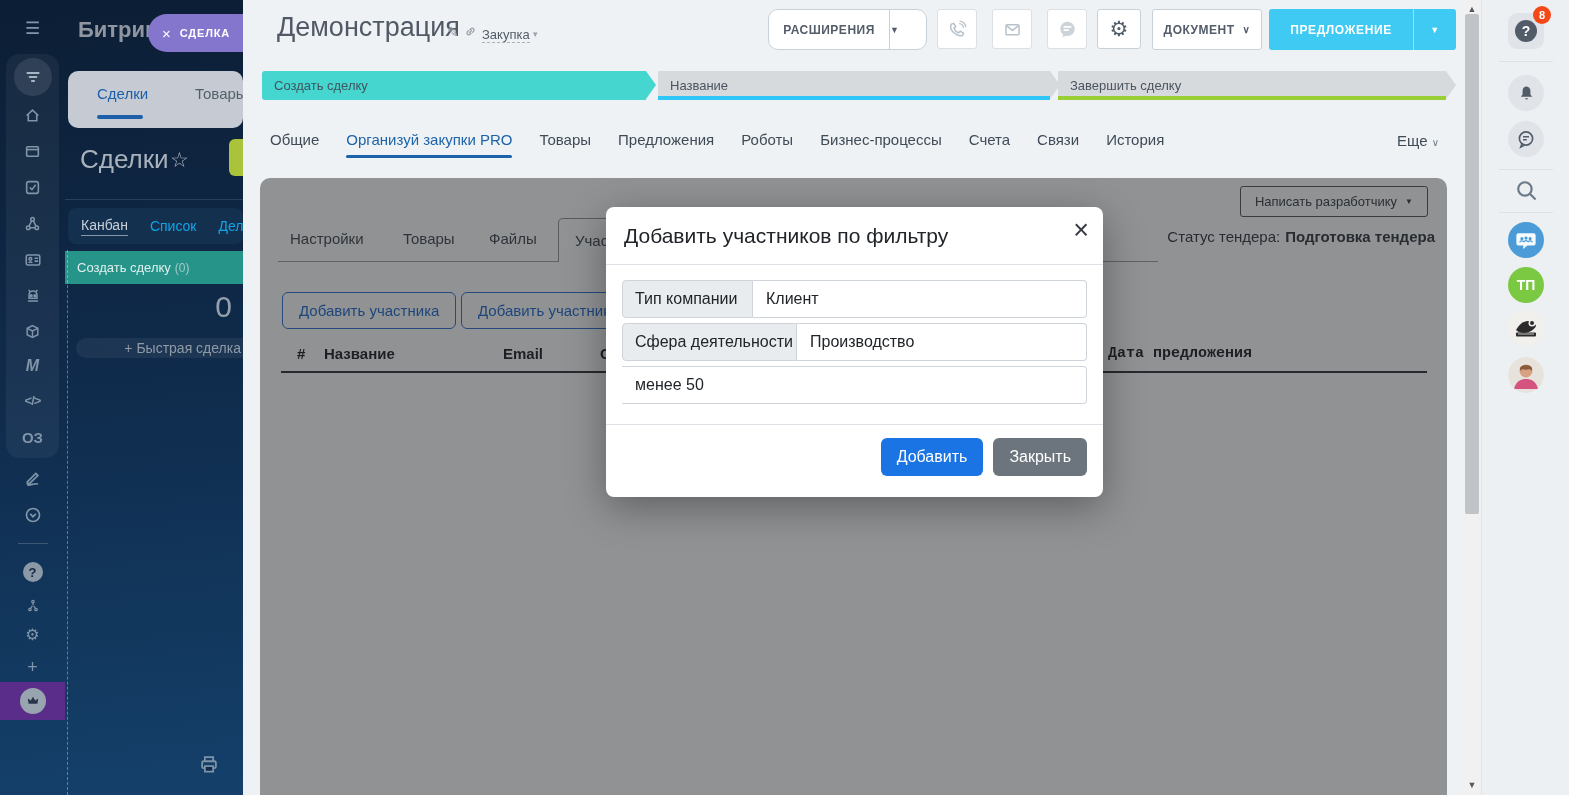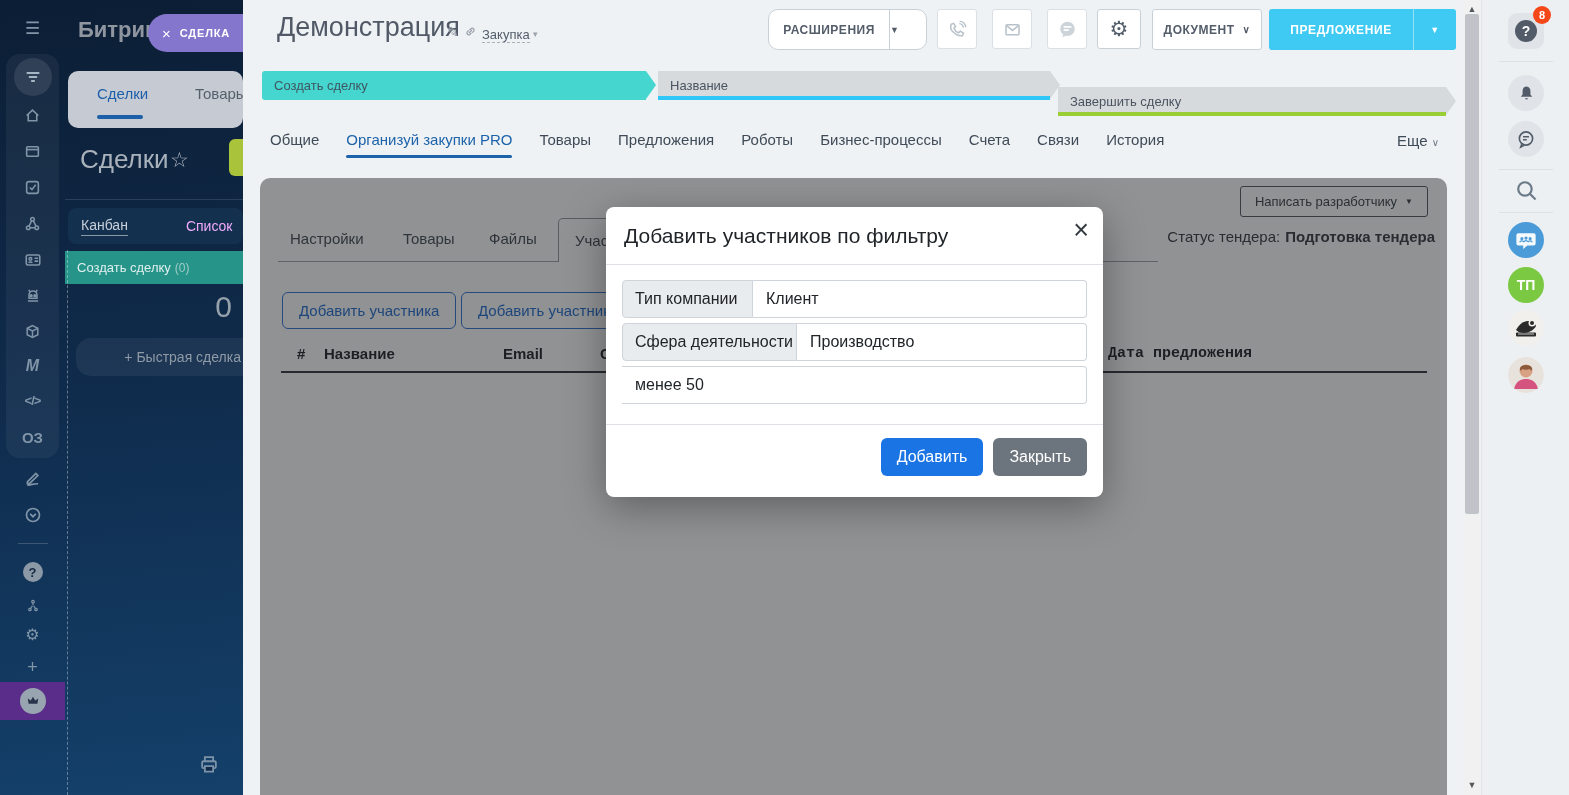--- a/index.html
+++ b/index.html
@@ -33,26 +33,26 @@
   .dtab1 { position:absolute; left:29px; top:14px; color:#1d5fa9; font-size:15px; }
   .dtab1u { position:absolute; left:29px; top:44px; width:46px; height:4px; background:#1d5fa9; border-radius:2px; }
   .dtab2 { position:absolute; left:127px; top:14px; color:#555f6a; font-size:15px; white-space:nowrap; }
   .dtitle { position:absolute; left:80px; top:144px; color:#a9b1bb; font-size:26px; white-space:nowrap; }
   .dstar { position:absolute; left:170px; top:148px; color:#a9b1bb; font-size:21px; }
   .lime { position:absolute; left:229px; top:139px; width:14px; height:37px; background:#a9c43b; border-radius:6px 0 0 6px; }
   .ddiv { position:absolute; left:65px; top:199px; width:178px; height:1px; background:rgba(255,255,255,.12); }
   .viewbar { position:absolute; left:68px; top:208px; width:175px; height:36px; background:#14304f; border-radius:8px; overflow:hidden;
     display:flex; align-items:center; gap:22px; padding-left:13px; font-size:14px; white-space:nowrap; }
   .viewbar .v1 { color:#c7cfd8; border-bottom:1px solid #8b98a6; padding-bottom:2px; }
-  .viewbar .v2, .viewbar .v3 { color:#f0abfc;margin-left:36px; }
+  .viewbar .v2, .viewbar .v3 { color:#0ea5e9; }
   .kcol { position:absolute; left:65px; top:251px; width:178px; height:33px; background:#27948a;
     display:flex; align-items:center; padding-left:12px; font-size:13px; color:#dff0ee; white-space:nowrap; overflow:hidden; }
   .kcol .cnt { color:#9fccc7; margin-left:4px; font-size:12px; }
   .ktotal { position:absolute; left:120px; top:290px; width:112px; text-align:right; color:#97a1ac; font-size:30px; }
-  .quick { position:absolute; left:76px; top:338px; width:167px; height:38px; background:rgba(255,255,255,.06); border-radius:15px 0 0 15px;
+  .quick { position:absolute; left:76px; top:338px; width:167px; height:20px; background:rgba(255,255,255,.06); border-radius:15px 0 0 15px;
     display:flex; align-items:center; justify-content:flex-end; color:#8f9aa6; font-size:14px; white-space:nowrap; overflow:hidden; padding-right:2px; }
   .kdash { position:absolute; left:67px; top:250px; bottom:0; width:0; border-left:1px dashed rgba(255,255,255,.35); }
   .printer { position:absolute; left:198px; top:753px; color:#7d93a8; }
 
   
   .slider { position:absolute; left:243px; top:0; width:1220px; height:795px; background:#eff2f5; z-index:3; }
   .s-title { position:absolute; left:34px; top:12px; font-size:27px; color:#515967; white-space:nowrap; }
   .s-pencil { position:absolute; left:204px; top:24px; color:#9aa1aa; font-size:14px; }
   .s-link { position:absolute; left:221px; top:24px; color:#9aa1aa; }
   .s-cat { position:absolute; left:239px; top:27px; font-size:13px; color:#525c69; border-bottom:1px dashed #aab1b9; cursor:pointer; }
@@ -317,21 +317,21 @@
       <span class="dd">▼</span>
     </div>
 
     <div class="stage-bar" style="left:19px; width:384px; --bg:#45d6cf; background:#45d6cf; border-radius:3px 0 0 3px; color:#3f5660;">
       <span>Создать сделку</span>
     </div>
     <div class="stage-bar" style="left:415px; width:392px; --bg:#d7dadd; --u:#2fc7f7; background:#d7dadd;">
       <span>Название</span>
       <span class="uline"></span>
     </div>
-    <div class="stage-bar" style="left:815px; width:388px; --bg:#d7dadd; --u:#9ace35; background:#d7dadd;margin-top:16px;">
+    <div class="stage-bar" style="left:815px; width:388px; --bg:#d7dadd; --u:#9ace35; background:#d7dadd;">
       <span>Завершить сделку</span>
       <span class="uline"></span>
     </div>
 
     <div class="s-tabs">
       <span class="s-tab">Общие</span>
       <span class="s-tab active">Организуй закупки PRO</span>
       <span class="s-tab">Товары</span>
       <span class="s-tab">Предложения</span>
       <span class="s-tab">Роботы</span>

